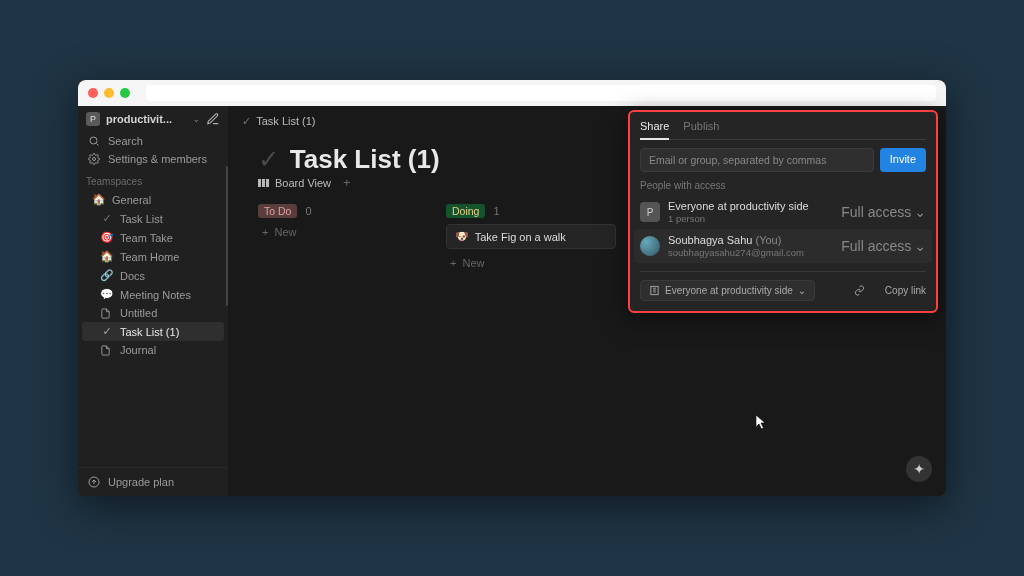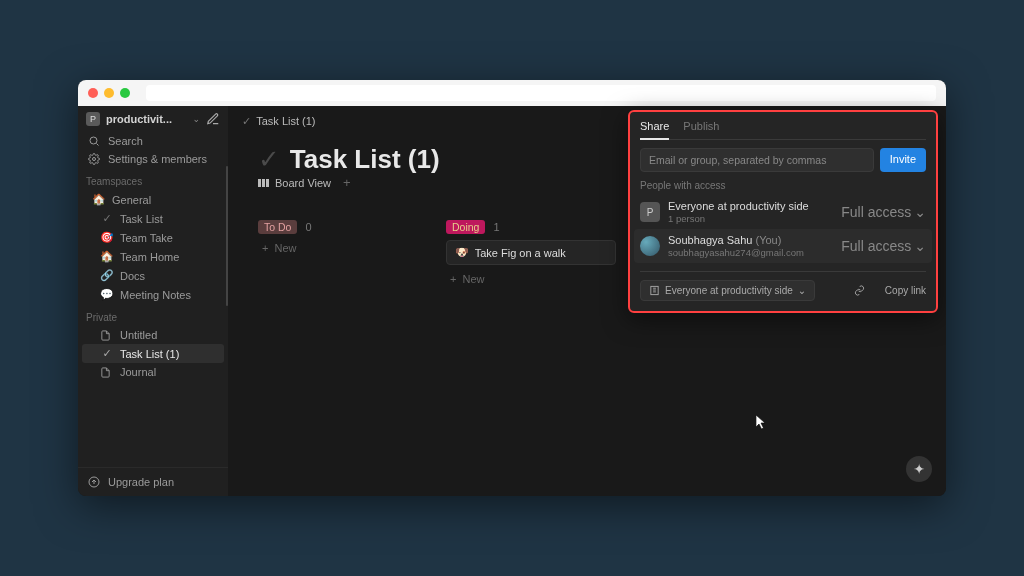--- a/index.html
+++ b/index.html
@@ -33,26 +33,26 @@
 .top-action { color: #bbb; cursor: pointer; }
 .top-action.icon { font-size: 13px; }
 .content { padding: 8px 30px 0 30px; }
 .page-title-row { display: flex; align-items: center; gap: 10px; }
 .big-check { color: #4a4a4a; font-size: 26px; }
 .page-title { color: #e8e8e8; font-size: 26px; font-weight: 700; }
 .view-row { display: flex; align-items: center; gap: 6px; margin-top: 0; font-size: 11px; color: #bbb; padding-bottom: 4px; }
 .board-icon { display: inline-grid; grid-template-columns: 3px 3px 3px; gap: 1px; }
 .board-icon span { width: 3px; height: 8px; background: #bbb; display: block; }
 .plus-view { color: #666; margin-left: 6px; font-size: 13px; }
-.columns { display: flex; gap: 18px; margin-top: 26px; }
+.columns { display: flex; gap: 18px; margin-top: 10px; }
 .col { width: 170px; }
 .col-header { display: flex; align-items: center; gap: 8px; font-size: 11px; }
 .tag { border-radius: 3px; padding: 1px 6px; font-size: 10.5px; font-weight: 500; }
 .tag-todo { background: #5a3d3d; color: #e2a0a0; }
-.tag-doing { background: #be185d; color: #e6cf8a; }
+.tag-doing { background: #14532d; color: #e6cf8a; }
 .col-count { color: #777; }
 .card { background: #252525; border: 1px solid #333; border-radius: 4px; padding: 5px 8px; margin-top: 6px; font-size: 11px; color: #ddd; display: flex; align-items: center; gap: 6px; }
 .add-new { color: #666; font-size: 11px; margin-top: 6px; display: flex; align-items: center; gap: 6px; cursor: pointer; padding: 2px 4px; }
 .share-popover { position: absolute; top: 4px; right: 8px; width: 310px; background: #252525; border: 2px solid #ff4040; border-radius: 6px; padding: 8px 10px 10px 10px; font-size: 11px; color: #bbb; box-shadow: 0 6px 24px rgba(0,0,0,0.5); }
 .share-tabs { display: flex; gap: 14px; border-bottom: 1px solid #3a3a3a; margin-bottom: 8px; }
 .share-tab { padding-bottom: 6px; color: #777; cursor: pointer; font-size: 11px; }
 .share-tab.active { color: #e8e8e8; border-bottom: 2px solid #e8e8e8; margin-bottom: -1px; }
 .invite-row { display: flex; gap: 6px; margin-bottom: 8px; }
 .invite-input { flex: 1; background: #2f2f2f; border: 1px solid #3a3a3a; border-radius: 4px; padding: 5px 8px; color: #888; font-size: 10.5px; }
 .invite-btn { background: #2383e2; color: #fff; border-radius: 4px; padding: 5px 10px; font-size: 11px; font-weight: 500; cursor: pointer; }
@@ -130,21 +130,20 @@
       </div>
       <div class="sb-page">
         <span class="sb-page-emoji">🔗</span>
         <span>Docs</span>
       </div>
       <div class="sb-page">
         <span class="sb-page-emoji">💬</span>
         <span>Meeting Notes</span>
       </div>
 
-      <div class="sb-section">Private</div>
       <div class="sb-page">
         <span class="sb-page-emoji">
           <svg width="11" height="11" viewBox="0 0 24 24" fill="none" stroke="#9b9b9b" stroke-width="2">
               <path d="M14 2H6a2 2 0 00-2 2v16a2 2 0 002 2h12a2 2 0 002-2V8z"></path>
               <path d="M14 2v6h6"></path>
             </svg>
         </span>
         <span>Untitled</span>
       </div>
       <div class="sb-page active">

